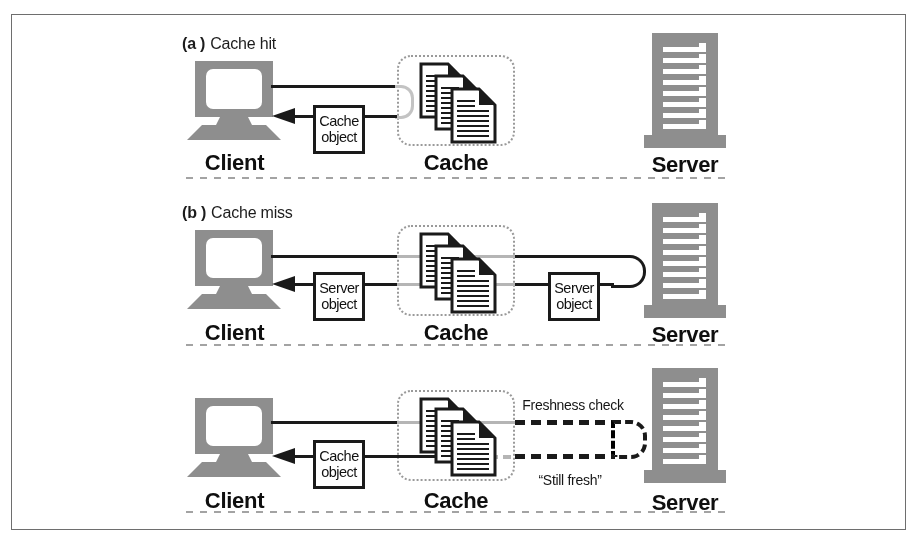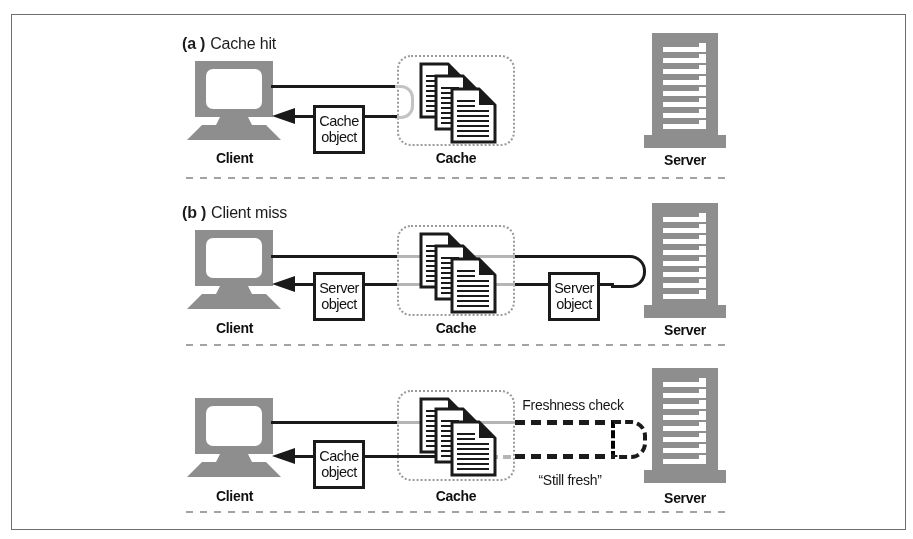--- a/index.html
+++ b/index.html
@@ -5,21 +5,21 @@
   html,body { margin:0; padding:0; background:#fff; }
   body { width:913px; height:539px; position:relative; overflow:hidden;
          font-family:"Liberation Sans", sans-serif; }
   .stage { position:absolute; left:0; top:0; width:913px; height:539px; }
   .frame { position:absolute; left:11px; top:14px; width:893px; height:514px;
            border:1.5px solid var(--frame,#6e6e6e); }
   .panel { position:absolute; left:0; width:913px; }
   .ptitle { position:absolute; font-size:16px; color:#1c1c1c; letter-spacing:-0.2px;
             white-space:nowrap; }
   .ptitle b { font-weight:700; margin-right:5px; }
-  .devlabel { position:absolute; font-weight:700; font-size:14px; color:#0f0f0f;
+  .devlabel { position:absolute; font-weight:700; font-size:22px; color:#0f0f0f;
               text-align:center; letter-spacing:-0.3px; }
   .annot { position:absolute; font-size:14px; color:#161616; letter-spacing:-0.3px;
            text-align:center; white-space:nowrap; }
   .line { position:absolute; height:3px; background:var(--ink,#1a1a1a); z-index:2; }
   .line.gray { background:var(--pass_line,#b5b5b5); }
   .dashline { position:absolute; height:5px; z-index:2;
               background:repeating-linear-gradient(90deg, var(--ink,#1a1a1a) 0 10px, transparent 10px 16px); }
   .dashline.gray { height:4px;
               background:repeating-linear-gradient(90deg, var(--pass_line,#b5b5b5) 0 8px, transparent 8px 13px); }
   .uturn { position:absolute; border:3px solid var(--ink,#1a1a1a); border-left:none;
@@ -131,21 +131,21 @@
           <path d="M21 80 H57 V76 H64 V85 H21 Z"></path>
           <path d="M21 91 H57 V87 H64 V96 H21 Z"></path>
         </g>
     </svg>
     <div class="devlabel" style="left:642px;top:127px;width:86px">Server</div>
   </div>
 
   <div class="sep" style="top:177px"></div>
 
   <div class="panel" style="top:178px;height:167px">
-    <div class="ptitle" style="left:182px;top:26px"><b>(b )</b><span>Client miss</span></div>
+    <div class="ptitle" style="left:182px;top:26px"><b>(b )</b><span>Cache miss</span></div>
 
     <svg class="client" style="left:187px;top:52px" width="95" height="84" viewBox="0 0 95 84">
       <g fill="var(--device,#8e8e8e)">
         <rect x="8" y="0" width="78" height="56"></rect>
         <polygon points="33,56 61,56 65,64 29,64"></polygon>
         <polygon points="15,64 79,64 94,79 0,79"></polygon>
       </g>
       <rect x="19" y="8" width="56" height="40" rx="7" fill="#fff"></rect>
     </svg>
     <div class="devlabel" style="left:177px;top:142px;width:115px">Client</div>

